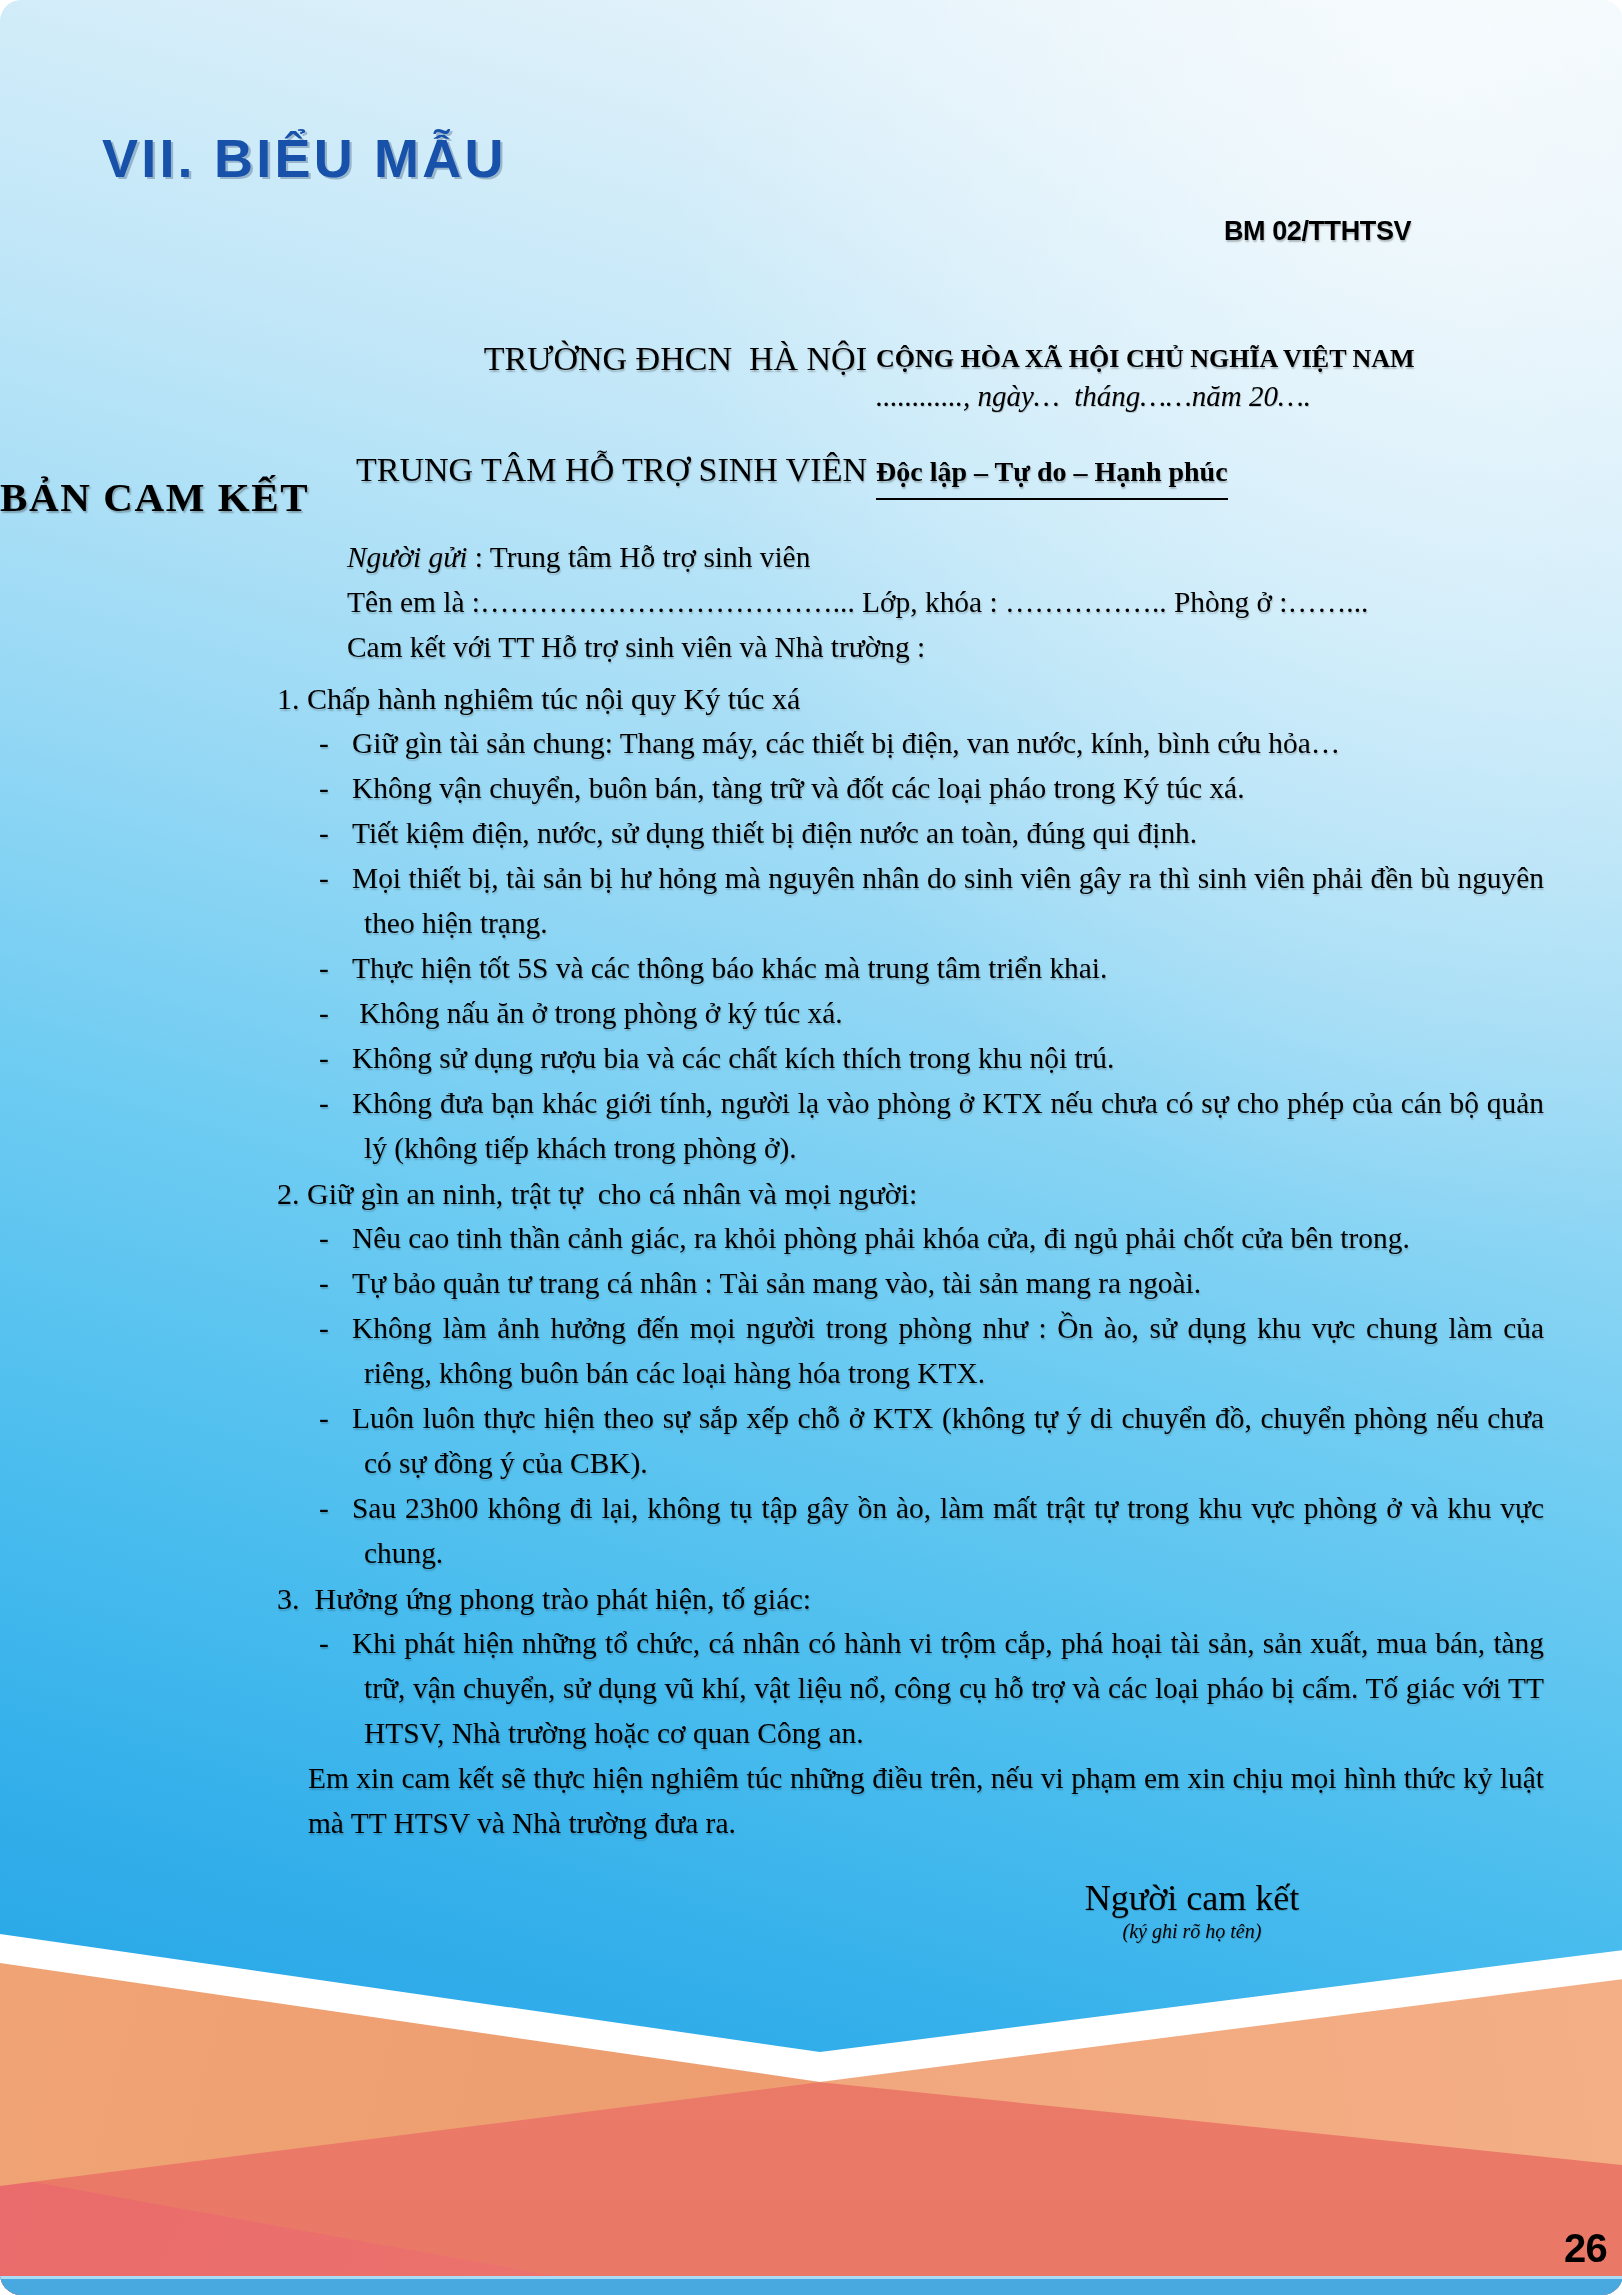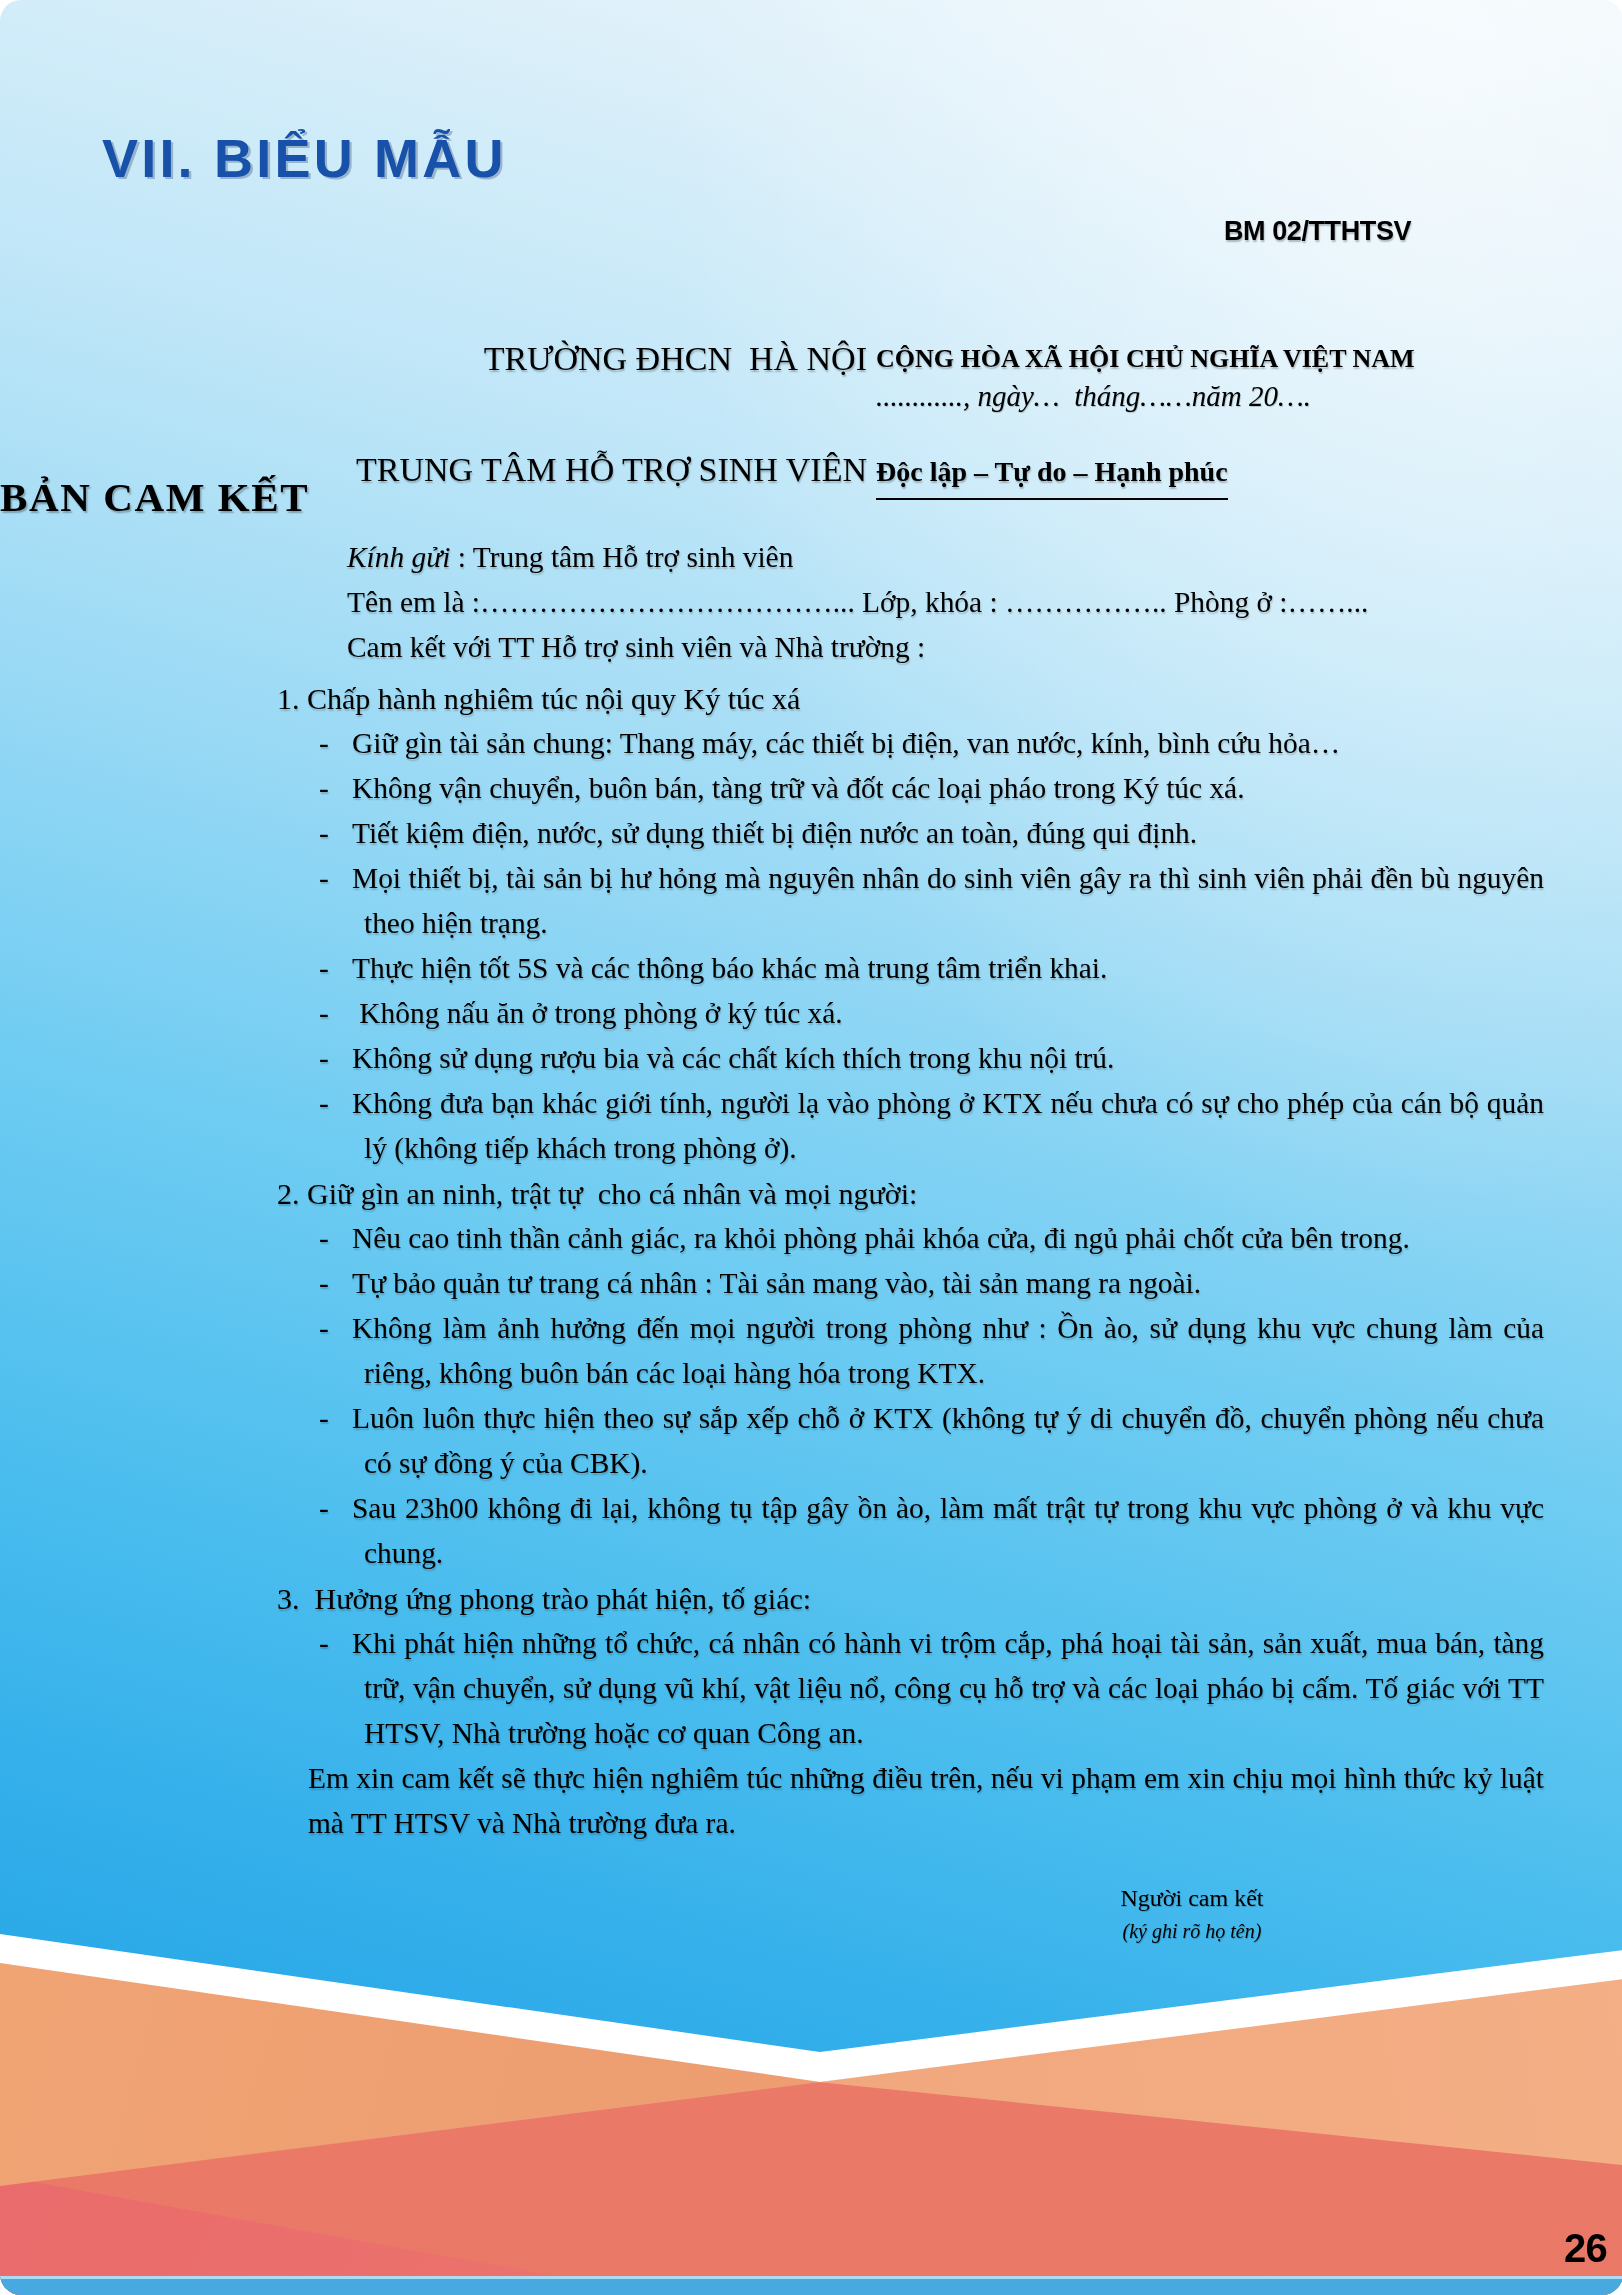--- a/index.html
+++ b/index.html
@@ -95,21 +95,21 @@
   .sec-heading{padding-left:174px;font-weight:normal;font-size:30px;white-space:pre-wrap;}
   .sec-heading.first{margin-top:6.4px;}
   .item{position:relative;padding-left:261px;text-indent:-12px;}
   .item .marker{position:absolute;left:216px;top:0;text-indent:0;}
   .item .item-text{white-space:pre-wrap;}
   .closing{padding-left:205px;white-space:pre-wrap;}
   .signature{
     position:absolute;left:953px;top:1878px;width:478px;z-index:6;
     text-align:center;text-shadow:0.8px 0.8px 0.8px rgba(0,0,0,0.2);
   }
-  .sig-title{font-size:24px;line-height:40px;}
+  .sig-title{font-size:36px;line-height:40px;}
   .sig-note{font-size:20px;font-style:italic;line-height:27px;}
   .page-number{
     position:absolute;right:16px;bottom:24px;z-index:7;
     font-family:"Liberation Sans", sans-serif;
     font-weight:bold;font-size:40px;letter-spacing:-0.8px;
   }
 </style>
 </head>
 <body>
 
@@ -135,21 +135,21 @@
   <div class="national-block">
     <div class="national-line1">CỘNG HÒA XÃ HỘI CHỦ NGHĨA VIỆT NAM</div>
     <div><span class="motto-underline">Độc lập – Tự do – Hạnh phúc</span></div>
   </div>
 
   <div class="date-line">............, ngày…  tháng……năm 20….</div>
 
   <div class="doc-title">BẢN CAM KẾT</div>
 
   <div class="content">
-    <div class="line intro"><i>Kính gửi</i><span> : Trung tâm Hỗ trợ sinh viên</span></div>
+    <div class="line intro"><i>Người gửi</i><span> : Trung tâm Hỗ trợ sinh viên</span></div>
     <div class="line intro">Tên em là :………………………………... Lớp, khóa : …………….. Phòng ở :……...</div>
     <div class="line intro">Cam kết với TT Hỗ trợ sinh viên và Nhà trường :</div>
 
     <div class="sec-heading first">1. Chấp hành nghiêm túc nội quy Ký túc xá</div>
     <div class="item"><span class="marker">-</span><span class="item-text">Giữ gìn tài sản chung: Thang máy, các thiết bị điện, van nước, kính, bình cứu hỏa…</span></div>
     <div class="item"><span class="marker">-</span><span class="item-text">Không vận chuyển, buôn bán, tàng trữ và đốt các loại pháo trong Ký túc xá.</span></div>
     <div class="item"><span class="marker">-</span><span class="item-text">Tiết kiệm điện, nước, sử dụng thiết bị điện nước an toàn, đúng qui định.</span></div>
     <div class="item"><span class="marker">-</span><span class="item-text">Mọi thiết bị, tài sản bị hư hỏng mà nguyên nhân do sinh viên gây ra thì sinh viên phải đền bù nguyên theo hiện trạng.</span></div>
     <div class="item"><span class="marker">-</span><span class="item-text">Thực hiện tốt 5S và các thông báo khác mà trung tâm triển khai.</span></div>
     <div class="item"><span class="marker">-</span><span class="item-text"> Không nấu ăn ở trong phòng ở ký túc xá.</span></div>

